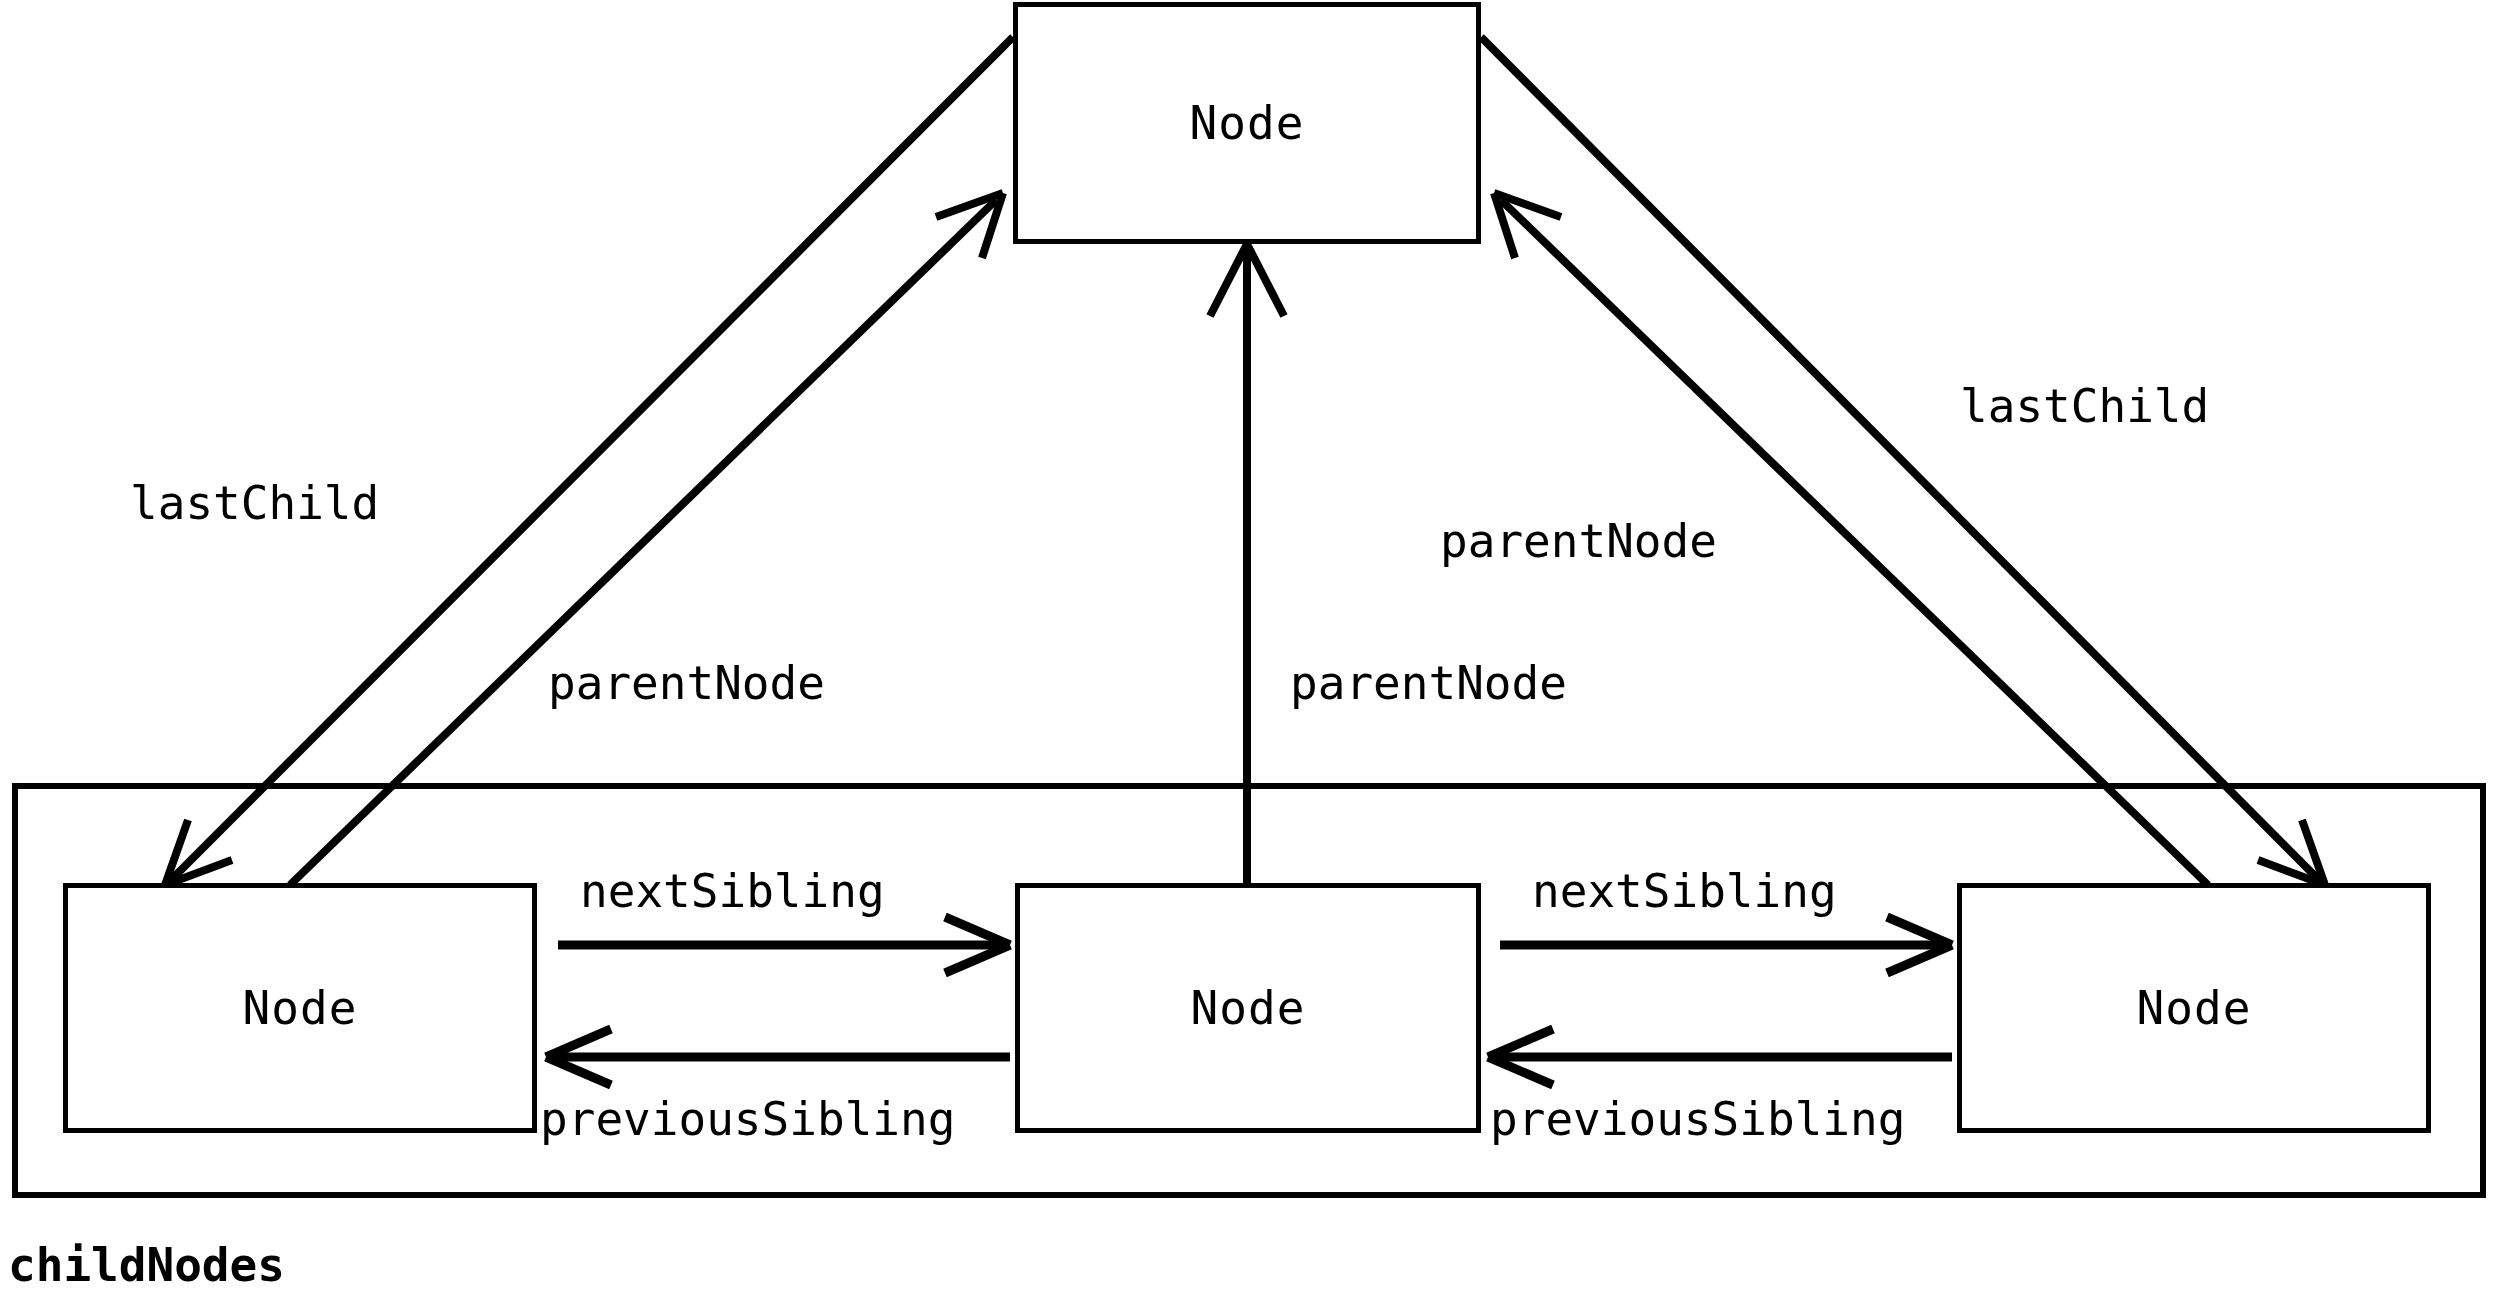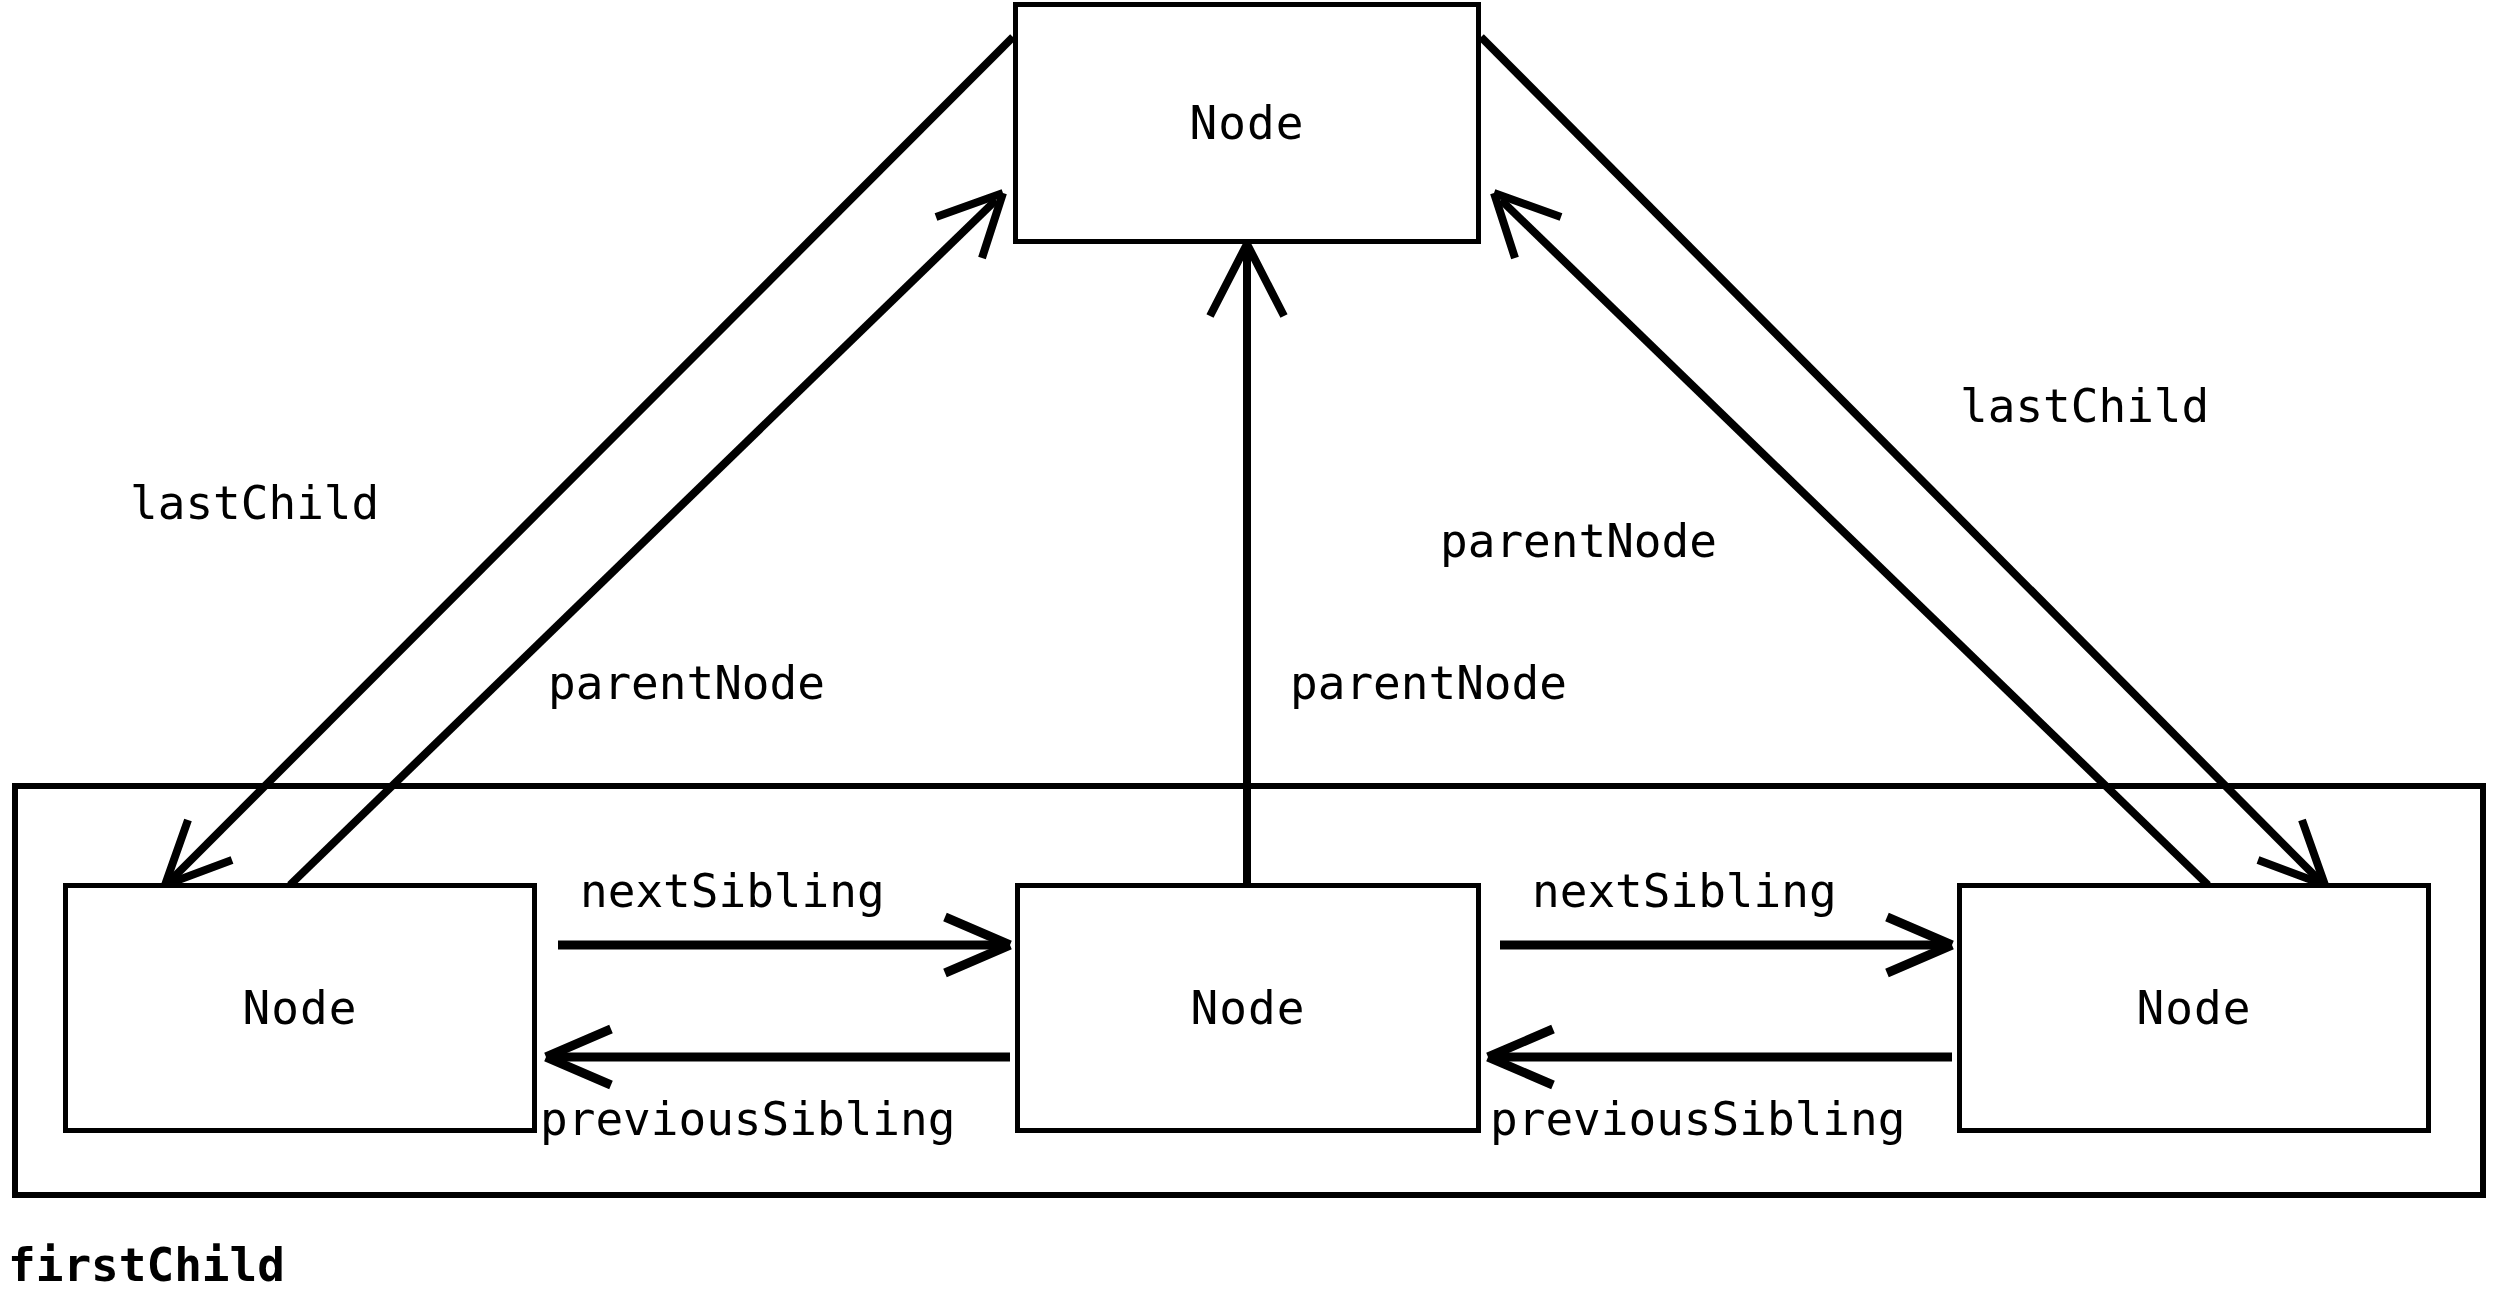--- a/index.html
+++ b/index.html
@@ -149,15 +149,15 @@
   <span class="edge-label" style="left:1440px; top:518px;">parentNode</span>
 
   <span class="edge-label" style="left:580px; top:868px;">nextSibling</span>
 
   <span class="edge-label" style="left:540px; top:1096px;">previousSibling</span>
 
   <span class="edge-label" style="left:1532px; top:868px;">nextSibling</span>
 
   <span class="edge-label" style="left:1490px; top:1096px;">previousSibling</span>
 
-  <span class="caption-label" style="left:8px; top:1242px;">firstChild</span>
+  <span class="caption-label" style="left:8px; top:1242px;">childNodes</span>
 
 </div>
 
 </body></html>

